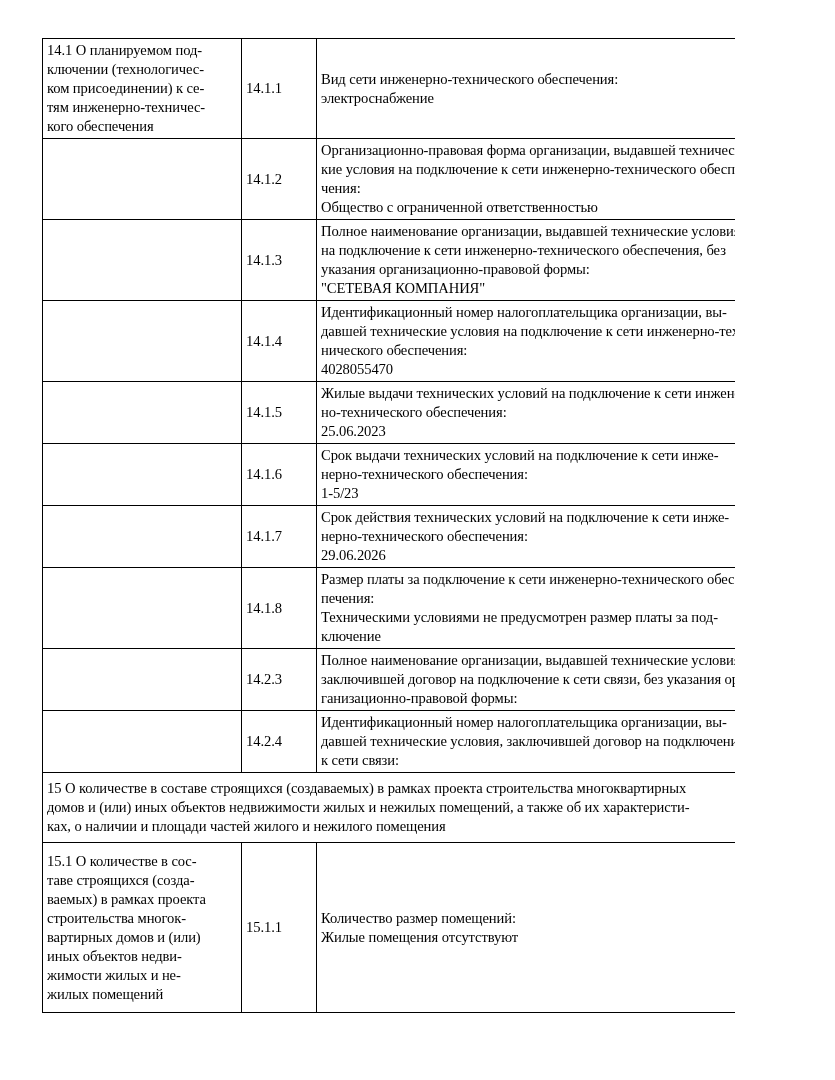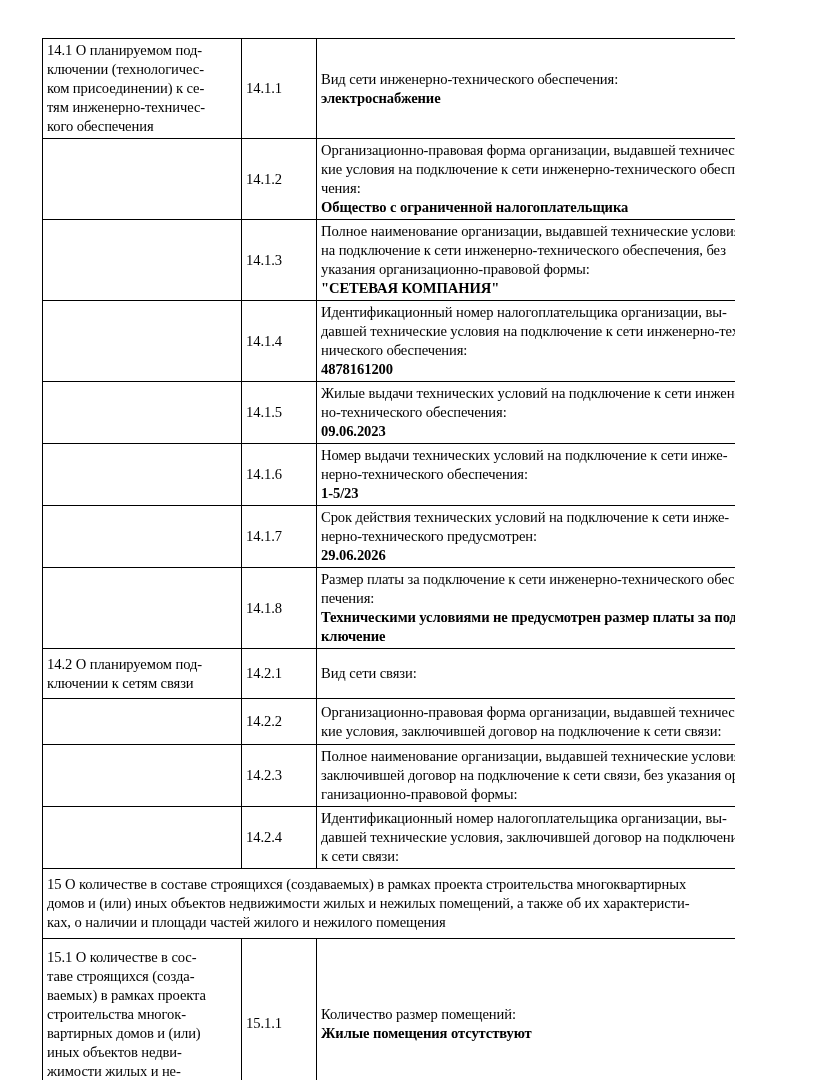--- a/index.html
+++ b/index.html
@@ -44,21 +44,21 @@
     padding-left: 6px;
   }
   td.section-header {
     vertical-align: middle;
     padding-left: 5px;
   }
   .pre {
     white-space: pre-line;
   }
   .val {
-    font-weight: bold;
+    font-weight: normal;
     white-space: pre-line;
   }
 </style>
 </head>
 <body>
 
 <div class="page">
   <table class="decl">
 
     <tbody>
@@ -75,21 +75,21 @@
       </td>
     </tr>
 
     <tr style="height:76px;">
       <td class="col-section"><span class="pre"></span></td>
       <td class="col-code"><span>14.1.2</span></td>
       <td class="col-content">
         <div class="pre">Организационно-правовая форма организации, выдавшей техничес-
 кие условия на подключение к сети инженерно-технического обеспе-
 чения:</div>
-        <div class="val">Общество с ограниченной налогоплательщика</div>
+        <div class="val">Общество с ограниченной ответственностью</div>
       </td>
     </tr>
 
     <tr style="height:76px;">
       <td class="col-section"><span class="pre"></span></td>
       <td class="col-code"><span>14.1.3</span></td>
       <td class="col-content">
         <div class="pre">Полное наименование организации, выдавшей технические условия
 на подключение к сети инженерно-технического обеспечения, без
 указания организационно-правовой формы:</div>
@@ -97,84 +97,66 @@
       </td>
     </tr>
 
     <tr style="height:76px;">
       <td class="col-section"><span class="pre"></span></td>
       <td class="col-code"><span>14.1.4</span></td>
       <td class="col-content">
         <div class="pre">Идентификационный номер налогоплательщика организации, вы-
 давшей технические условия на подключение к сети инженерно-тех-
 нического обеспечения:</div>
-        <div class="val">4878161200</div>
+        <div class="val">4028055470</div>
       </td>
     </tr>
 
     <tr style="height:56px;">
       <td class="col-section"><span class="pre"></span></td>
       <td class="col-code"><span>14.1.5</span></td>
       <td class="col-content">
         <div class="pre">Жилые выдачи технических условий на подключение к сети инженер-
 но-технического обеспечения:</div>
-        <div class="val">09.06.2023</div>
+        <div class="val">25.06.2023</div>
       </td>
     </tr>
 
     <tr style="height:56px;">
       <td class="col-section"><span class="pre"></span></td>
       <td class="col-code"><span>14.1.6</span></td>
       <td class="col-content">
-        <div class="pre">Номер выдачи технических условий на подключение к сети инже-
+        <div class="pre">Срок выдачи технических условий на подключение к сети инже-
 нерно-технического обеспечения:</div>
         <div class="val">1-5/23</div>
       </td>
     </tr>
 
     <tr style="height:56px;">
       <td class="col-section"><span class="pre"></span></td>
       <td class="col-code"><span>14.1.7</span></td>
       <td class="col-content">
         <div class="pre">Срок действия технических условий на подключение к сети инже-
-нерно-технического предусмотрен:</div>
+нерно-технического обеспечения:</div>
         <div class="val">29.06.2026</div>
       </td>
     </tr>
 
     <tr style="height:76px;">
       <td class="col-section"><span class="pre"></span></td>
       <td class="col-code"><span>14.1.8</span></td>
       <td class="col-content">
         <div class="pre">Размер платы за подключение к сети инженерно-технического обес-
 печения:</div>
         <div class="val">Техническими условиями не предусмотрен размер платы за под-
 ключение</div>
       </td>
     </tr>
 
-    <tr style="height:50px;">
-      <td class="col-section"><span class="pre">14.2 О планируемом под-
-ключении к сетям связи</span></td>
-      <td class="col-code"><span>14.2.1</span></td>
-      <td class="col-content">
-        <div class="pre">Вид сети связи:</div>
-        <div class="val"></div>
-      </td>
-    </tr>
-
-    <tr style="height:46px;">
-      <td class="col-section"><span class="pre"></span></td>
-      <td class="col-code"><span>14.2.2</span></td>
-      <td class="col-content">
-        <div class="pre">Организационно-правовая форма организации, выдавшей техничес-
-кие условия, заключившей договор на подключение к сети связи:</div>
-        <div class="val"></div>
-      </td>
-    </tr>
+
 
     <tr style="height:56px;">
       <td class="col-section"><span class="pre"></span></td>
       <td class="col-code"><span>14.2.3</span></td>
       <td class="col-content">
         <div class="pre">Полное наименование организации, выдавшей технические условия,
 заключившей договор на подключение к сети связи, без указания ор-
 ганизационно-правовой формы:</div>
         <div class="val"></div>
       </td>

